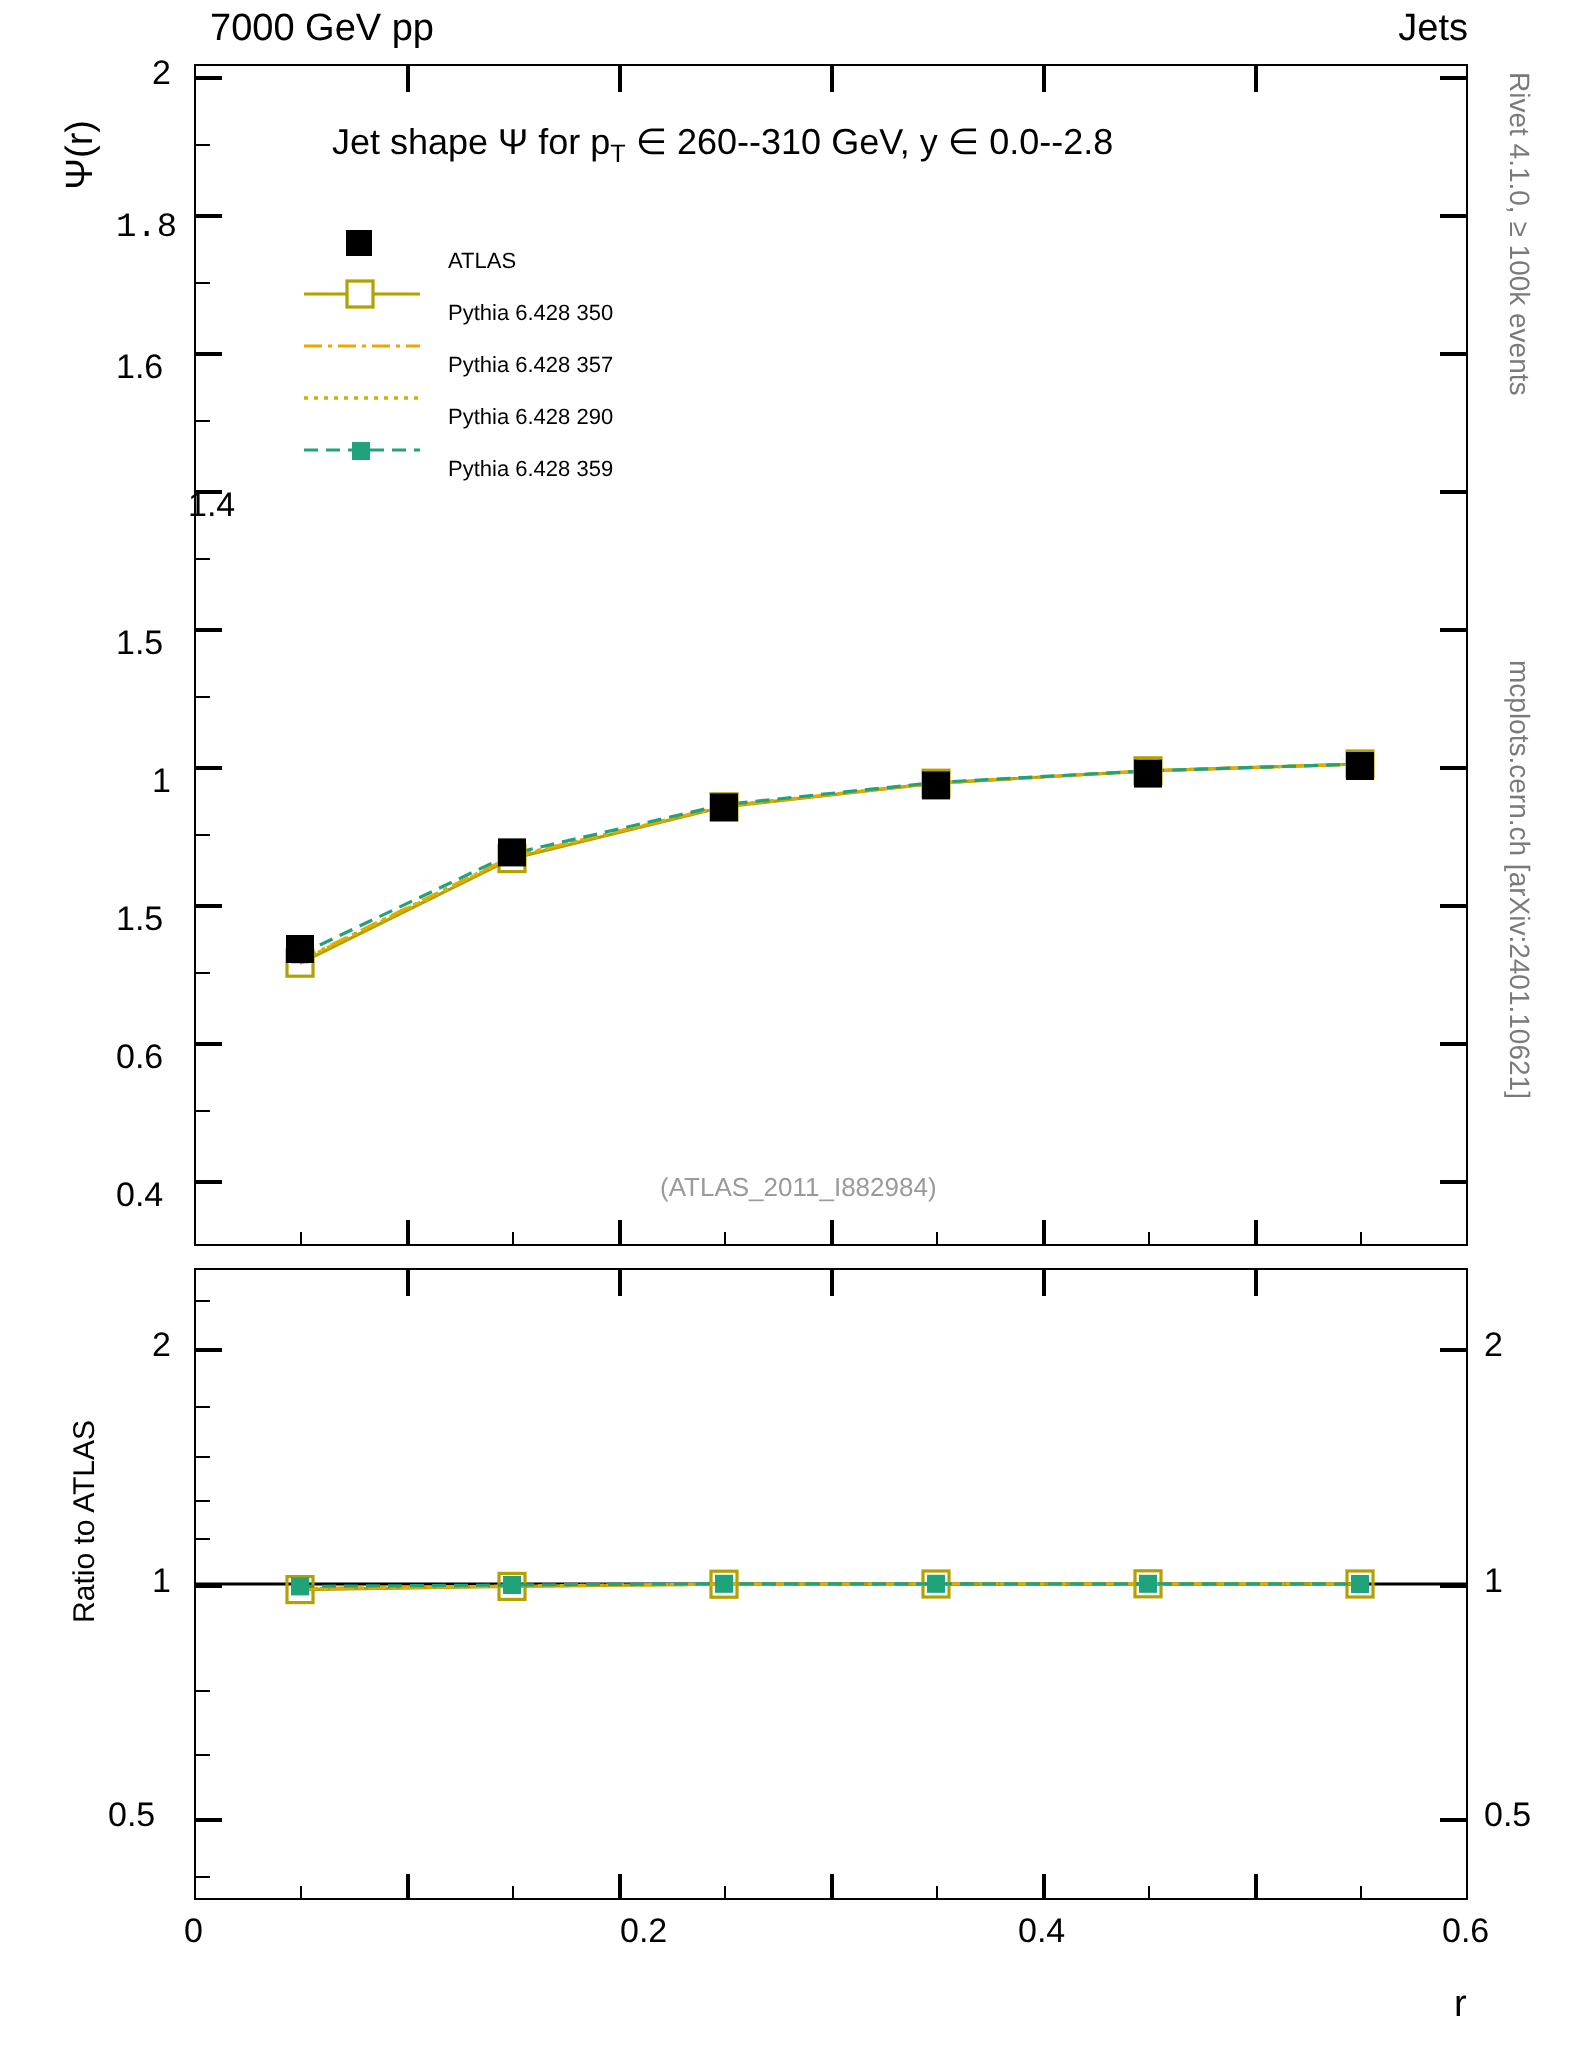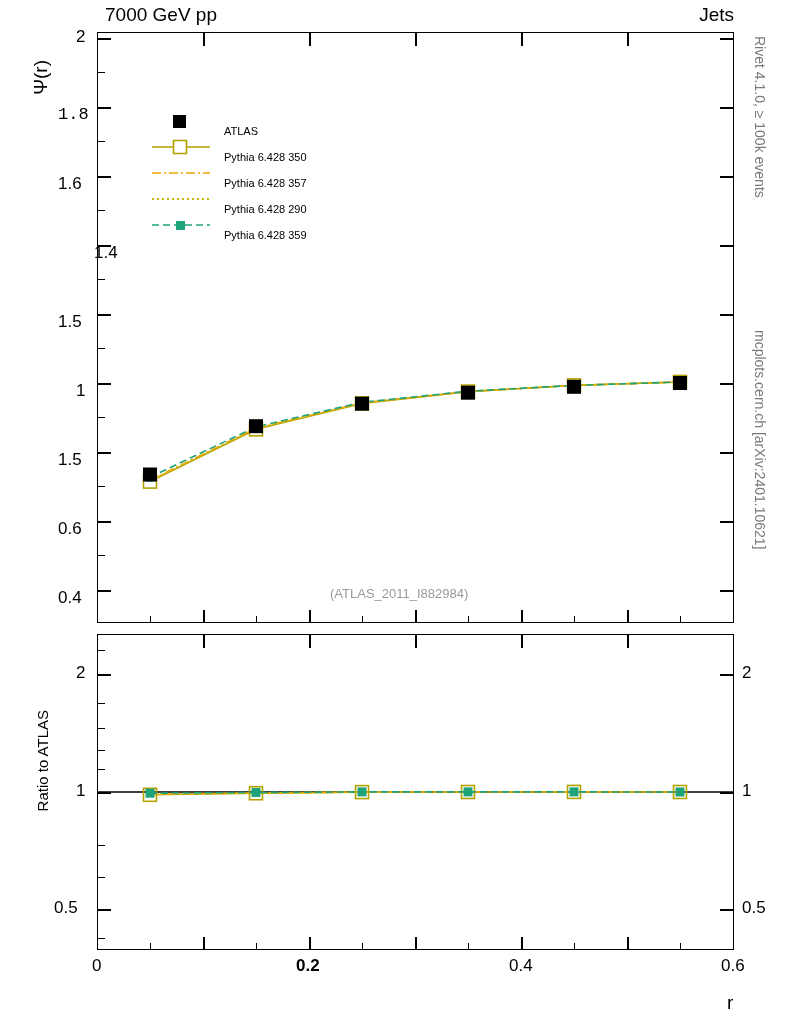--- a/index.html
+++ b/index.html
@@ -50,20 +50,23 @@
   <div class="txt hdr" id="hdr-left">7000 GeV pp</div>
   <div class="txt hdr" id="hdr-right">Jets</div>
 
   <div class="vtxt rside" style="left:768px;top:36px;transform:rotate(90deg);">Rivet 4.1.0, ≥ 100k events</div>
   <div class="vtxt rside" style="left:768px;top:330px;transform:rotate(90deg);">mcplots.cern.ch [arXiv:2401.10621]</div>
 
   <div class="frame" id="main-frame"></div>
 
   <div class="vtxt ylabel" style="left:30px;top:60px;transform:rotate(-90deg) translate(-100%,0);transform-origin:0 0;">Ψ(r)</div>
 
+  <div id="plot-title">
+    <span>Jet shape Ψ for p</span><sub>T</sub><span> ∈ 260--310 GeV, y ∈ 0.0--2.8</span>
+  </div>
 
   <div id="watermark">(ATLAS_2011_I882984)</div>
 
   <div class="axlbl" style="left:58px;top:588px;">0.4</div>
   <div class="axlbl" style="left:58px;top:519px;">0.6</div>
   <div class="axlbl" style="left:58px;top:450px;">1.5</div>
   <div class="axlbl" style="left:76px;top:381px;">1</div>
   <div class="axlbl" style="left:58px;top:312px;">1.5</div>
   <div class="axlbl" style="left:58px;top:243px;margin-left:36px;">1.4</div>
   <div class="axlbl" style="left:58px;top:174px;">1.6</div>
@@ -280,18 +283,18 @@
         <rect x="154.5" y="154.0" width="9" height="9"></rect>
         <rect x="260.5" y="153.4" width="9" height="9"></rect>
         <rect x="366.5" y="153.4" width="9" height="9"></rect>
         <rect x="472.5" y="153.4" width="9" height="9"></rect>
         <rect x="578.5" y="153.5" width="9" height="9"></rect>
       </g>
     </g>
   </svg>
 
   <div class="axlbl" style="left:92px;top:956px;">0</div>
-  <div class="axlbl" style="left:296px;top:956px;font-weight:bold;">0.2</div>
+  <div class="axlbl" style="left:310px;top:956px;">0.2</div>
   <div class="axlbl" style="left:509px;top:956px;">0.4</div>
   <div class="axlbl" style="left:721px;top:956px;">0.6</div>
   <div class="axlbl" style="left:727px;top:992px;font-size:19px;">r</div>
 
 </div>
 
 </body></html>

